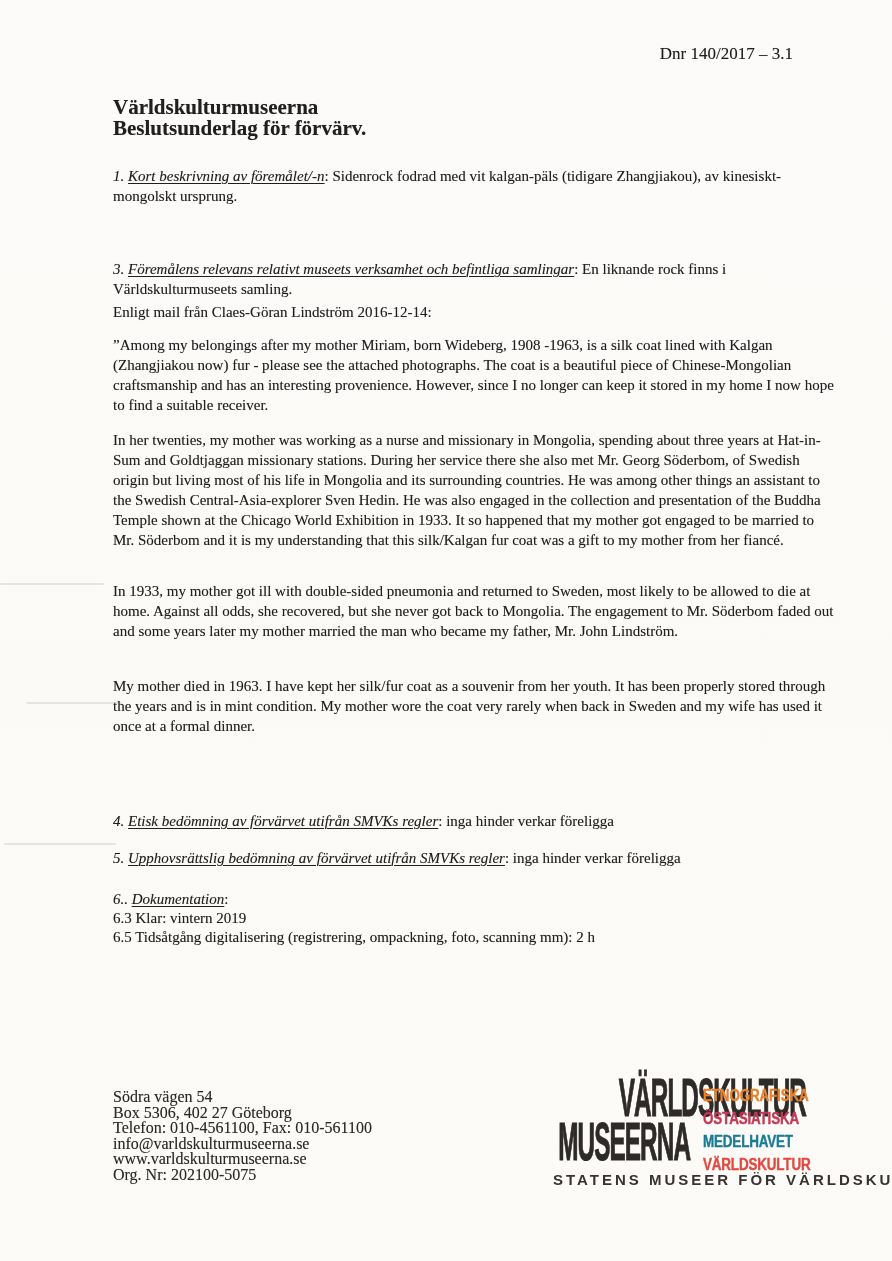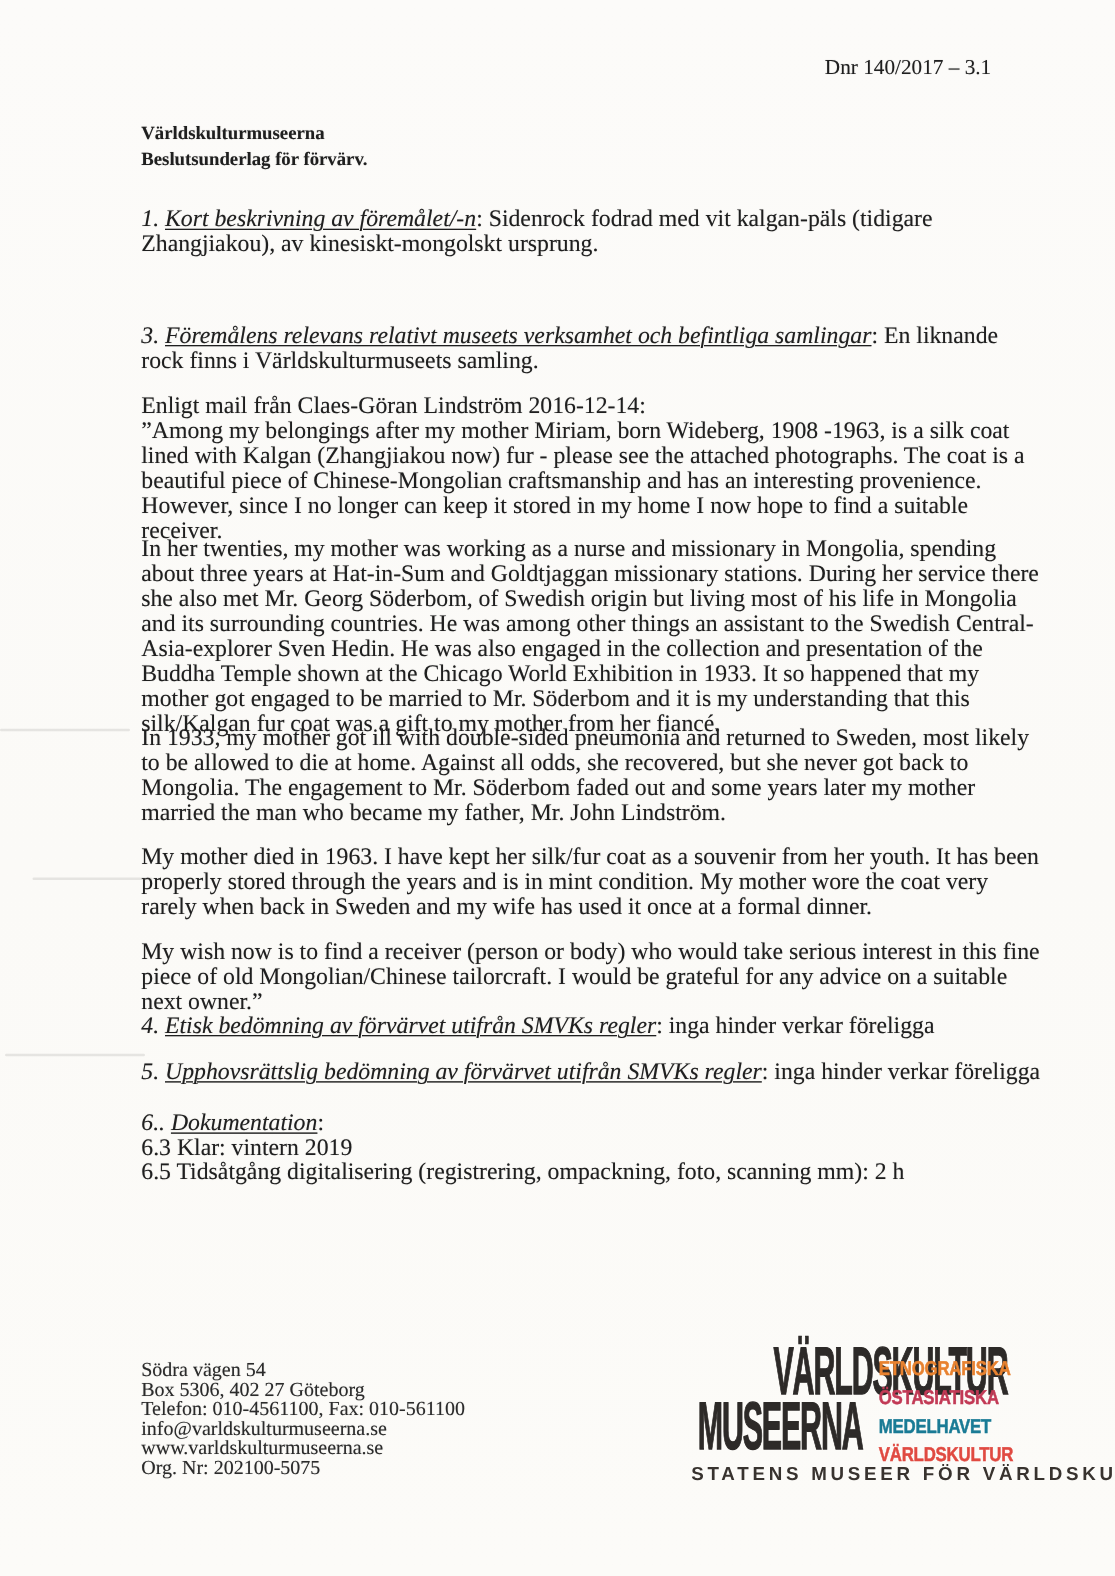--- a/index.html
+++ b/index.html
@@ -3,22 +3,22 @@
 <meta charset="utf-8">
 <style>
   html,body{margin:0;padding:0;background:#e8e8e6;}
   .page{
     position:relative;width:892px;height:1261px;margin:0 auto;
     background:linear-gradient(180deg,#fcfbf9 0%,#fbfaf7 55%,#fcfbf8 100%);
     font-family:"Liberation Serif",serif;color:#1f1f1f;overflow:hidden;
   }
   .soft{text-shadow:0 0 0.7px rgba(45,45,45,0.42);}
   .dnr{position:absolute;top:44px;right:99px;font-size:17px;}
-  .hdr{position:absolute;left:113px;top:97px;font-size:15px;line-height:21px;font-weight:bold;}
-  .blk{position:absolute;left:113px;width:722px;font-size:19px;line-height:20px;margin:0;}
+  .hdr{position:absolute;left:113px;top:97px;font-size:21px;line-height:21px;font-weight:bold;}
+  .blk{position:absolute;left:113px;width:722px;font-size:15px;line-height:20px;margin:0;}
   .num{font-style:italic;}
   .lead{font-style:italic;text-decoration:underline;text-underline-offset:2px;text-decoration-thickness:1px;}
   .doclist div{line-height:19.3px;}
   .artifact{position:absolute;height:2px;background:rgba(120,118,110,0.16);border-radius:1px;}
   
   .addr{position:absolute;left:113px;top:1089px;font-size:16px;line-height:15.6px;color:#2b2b2b;}
   .logo-big{position:absolute;left:390px;top:1076px;width:300px;text-align:right;
     font-family:"Liberation Sans",sans-serif;font-weight:bold;}
   .logo-big .l1,.logo-big .l2{display:inline-block;font-size:54px;line-height:43px;
     transform:scaleX(0.45);transform-origin:100% 50%;letter-spacing:-2px;
@@ -39,26 +39,25 @@
   <div class="hdr soft">
     <div>Världskulturmuseerna</div>
     <div>Beslutsunderlag för förvärv.</div>
   </div>
 
   <p class="blk soft" style="top:166px"><span class="num">1.</span> <span class="lead">Kort beskrivning av föremålet/-n</span><span>: Sidenrock fodrad med vit kalgan-päls (tidigare Zhangjiakou), av kinesiskt-mongolskt ursprung.</span></p>
 
 
   <p class="blk soft" style="top:259px"><span class="num">3.</span> <span class="lead">Föremålens relevans relativt museets verksamhet och befintliga samlingar</span><span>: En liknande rock finns i Världskulturmuseets samling.</span></p>
 
-  <p class="blk soft" style="top:315px">Enligt mail från Claes-Göran Lindström 2016-12-14:</p>
+  <p class="blk soft" style="top:302px">Enligt mail från Claes-Göran Lindström 2016-12-14:</p>
   <p class="blk soft" style="top:335px">”Among my belongings after my mother Miriam, born Wideberg, 1908 -1963, is a silk coat lined with Kalgan (Zhangjiakou now) fur - please see the attached photographs. The coat is a beautiful piece of Chinese-Mongolian craftsmanship and has an interesting provenience. However, since I no longer can keep it stored in my home I now hope to find a suitable receiver.</p>
   <p class="blk soft" style="top:430px">In her twenties, my mother was working as a nurse and missionary in Mongolia, spending about three years at Hat-in-Sum and Goldtjaggan missionary stations. During her service there she also met Mr. Georg Söderbom, of Swedish origin but living most of his life in Mongolia and its surrounding countries. He was among other things an assistant to the Swedish Central-Asia-explorer Sven Hedin. He was also engaged in the collection and presentation of the Buddha Temple shown at the Chicago World Exhibition in 1933. It so happened that my mother got engaged to be married to Mr. Söderbom and it is my understanding that this silk/Kalgan fur coat was a gift to my mother from her fiancé.</p>
   <p class="blk soft" style="top:581px">In 1933, my mother got ill with double-sided pneumonia and returned to Sweden, most likely to be allowed to die at home. Against all odds, she recovered, but she never got back to Mongolia. The engagement to Mr. Söderbom faded out and some years later my mother married the man who became my father, Mr. John Lindström.</p>
   <p class="blk soft" style="top:676px">My mother died in 1963. I have kept her silk/fur coat as a souvenir from her youth. It has been properly stored through the years and is in mint condition. My mother wore the coat very rarely when back in Sweden and my wife has used it once at a formal dinner.</p>
-  <p class="blk soft" style="top:752px">My wish now is to find a receiver (person or body) who would take serious interest in this fine piece of old Mongolian/Chinese tailorcraft. I would be grateful for any advice on a suitable next owner.”</p>
 
   <p class="blk soft" style="top:811px"><span class="num">4.</span> <span class="lead">Etisk bedömning av förvärvet utifrån SMVKs regler</span><span>: inga hinder verkar föreligga</span></p>
 
   <p class="blk soft" style="top:848px"><span class="num">5.</span> <span class="lead">Upphovsrättslig bedömning av förvärvet utifrån SMVKs regler</span><span>: inga hinder verkar föreligga</span></p>
 
   <p class="blk soft" style="top:889px"><span class="num">6..</span> <span class="lead">Dokumentation</span><span>:</span></p>
 
   <div class="blk soft doclist" style="top:909px">
     <div>6.3 Klar: vintern 2019</div>
     <div>6.5 Tidsåtgång digitalisering (registrering, ompackning, foto, scanning mm): 2 h</div>

